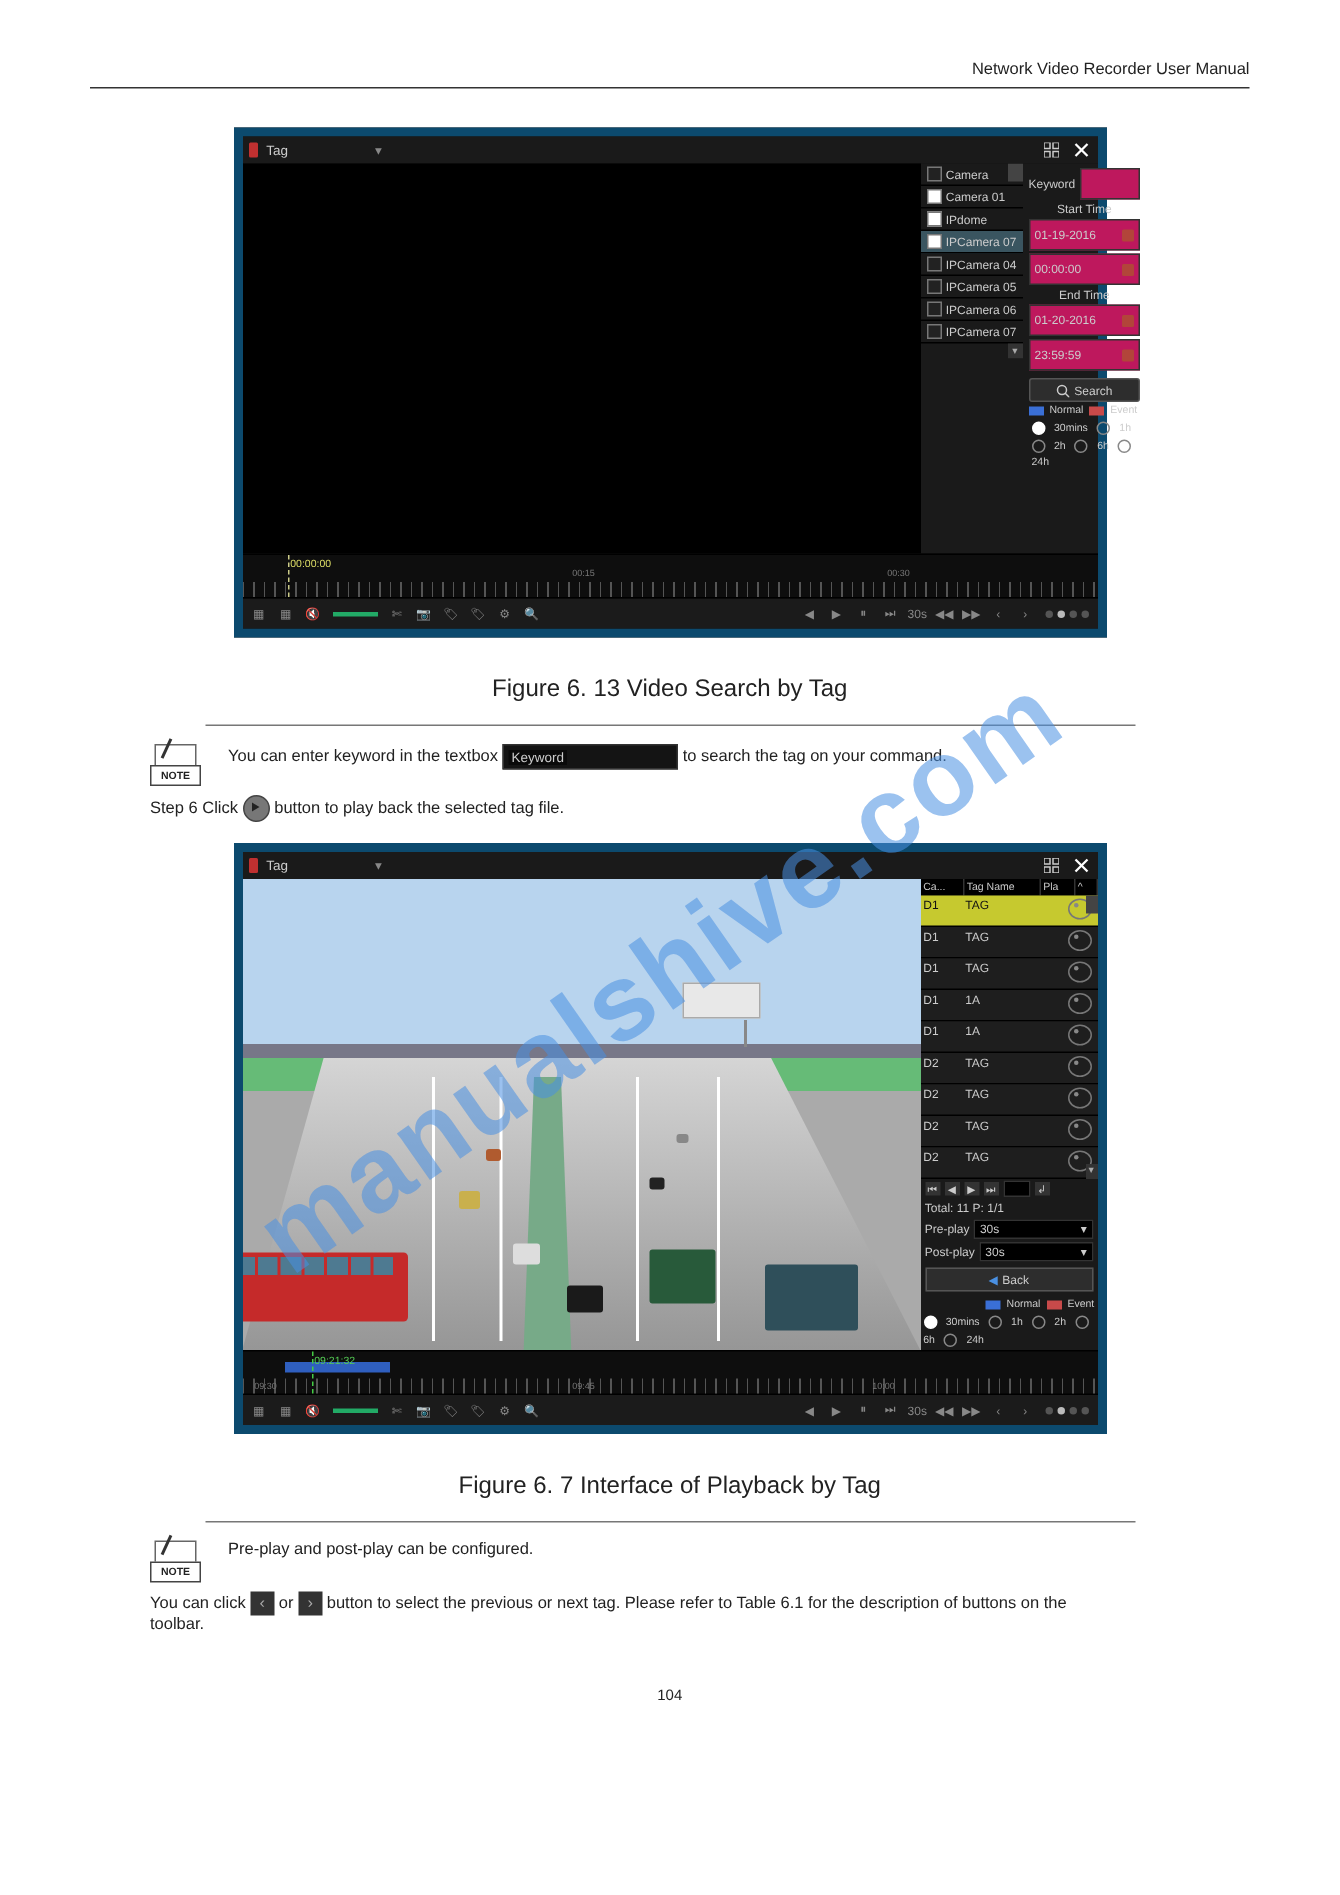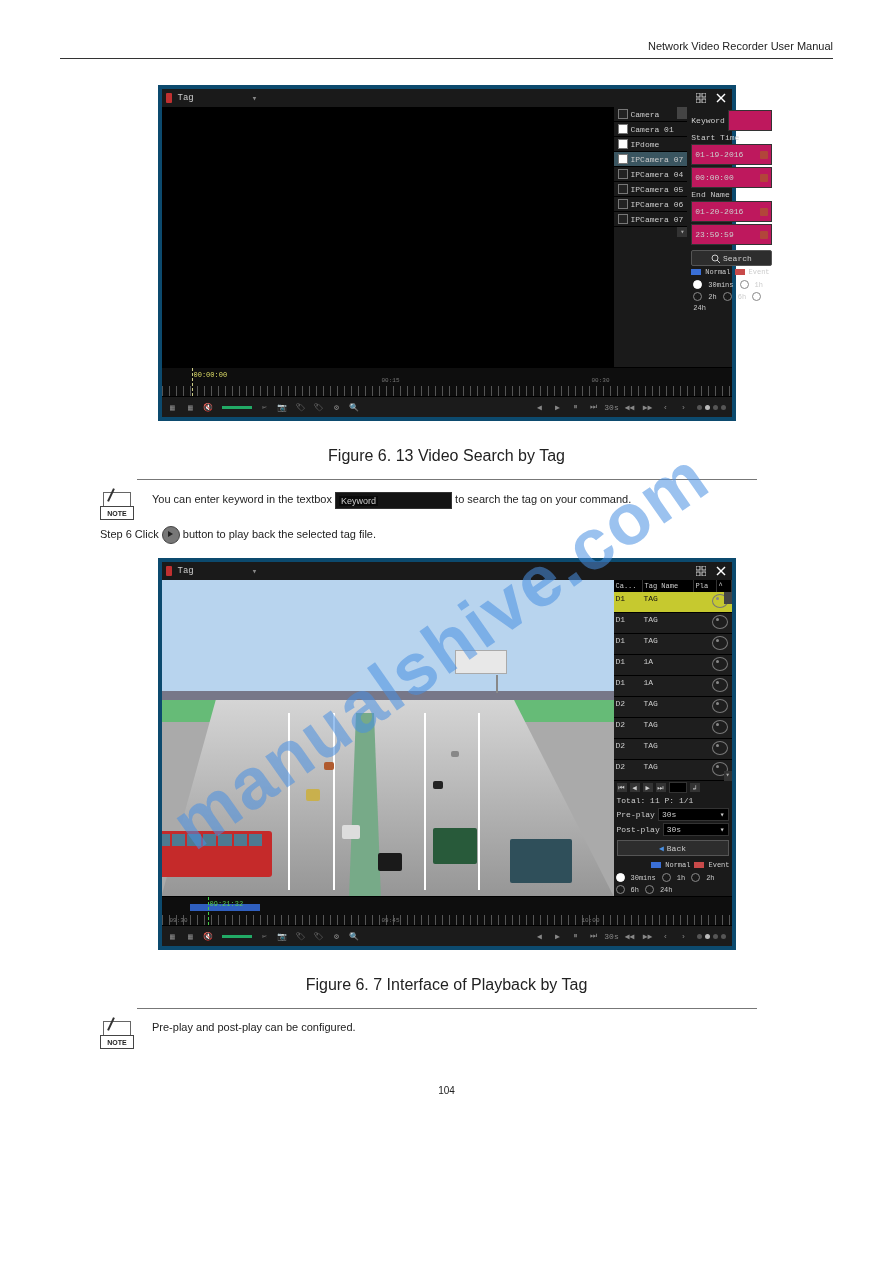--- a/index.html
+++ b/index.html
@@ -23,24 +23,23 @@
     border-bottom: 1px solid #333;
     margin-bottom: 18px;
   }
 
   
   .nvr {
     width: 570px;
     margin: 26px auto;
     background: #0e0e0e;
     color: #ccc;
-    border: 4px solid #0c4a6e;
+    border: 6px solid #0c4a6e;
     display: flex;
     flex-direction: column;
-    font-family: Liberation Mono, monospace;
   }
   .nvr .topbar {
     height: 18px;
     display: flex;
     align-items: center;
     background: #1a1a1a;
     padding: 0 4px;
     gap: 6px;
     font-size: 9px;
   }
@@ -105,21 +104,21 @@
   .nvr .lbl { color:#ccc; }
   .nvr .input, .nvr .dateinput {
     background:#be185d; border:1px solid #333; height:11px;
     display:flex; align-items:center; padding:4px 3px; color:#ccc;
     justify-content:space-between;
   }
   .date-icon {
     width:8px;height:8px; display:inline-block;
     background:#b2453a; border-radius:1px;
   }
-  .nvr .centerlbl { }
+  .nvr .centerlbl { text-align:center; }
   .nvr .searchbtn {
     margin-top:3px;
     background:#2d2d2d; border:1px solid #555; border-radius:2px;
     height:14px; display:flex;align-items:center;justify-content:center; gap:3px;
     font-size:8px;
   }
   .nvr .legend {
     display:flex; gap:4px; align-items:center; font-size:7px; justify-content:flex-end;
     padding-right:2px;
   }
@@ -343,21 +342,21 @@
           </div>
           <div class="lbl centerlbl">Start Time</div>
           <div class="dateinput">
             <span>01-19-2016</span>
               <span class="date-icon"></span>
           </div>
           <div class="dateinput">
             <span>00:00:00</span>
               <span class="date-icon"></span>
           </div>
-          <div class="lbl centerlbl">End Name</div>
+          <div class="lbl centerlbl">End Time</div>
           <div class="dateinput">
             <span>01-20-2016</span>
               <span class="date-icon"></span>
           </div>
           <div class="dateinput">
             <span>23:59:59</span>
               <span class="date-icon"></span>
           </div>
           <div class="searchbtn">
             <svg width="9" height="9">
@@ -654,15 +653,22 @@
 
   <div class="note-row">
     <div class="note-icon">
       <div class="paper"></div>
         <div class="pen"></div>
       <div class="label">NOTE</div>
     </div>
     <div>Pre-play and post-play can be configured.</div>
   </div>
 
+  <div class="step">
+    You can click
+    <span class="arrow-inline">‹</span>
+    or
+    <span class="arrow-inline">›</span>
+    button to select the previous or next tag. Please refer to Table 6.1 for the description of buttons on the toolbar.
+  </div>
 
   <div class="page-no">104</div>
 </div>
 
 </body></html>

